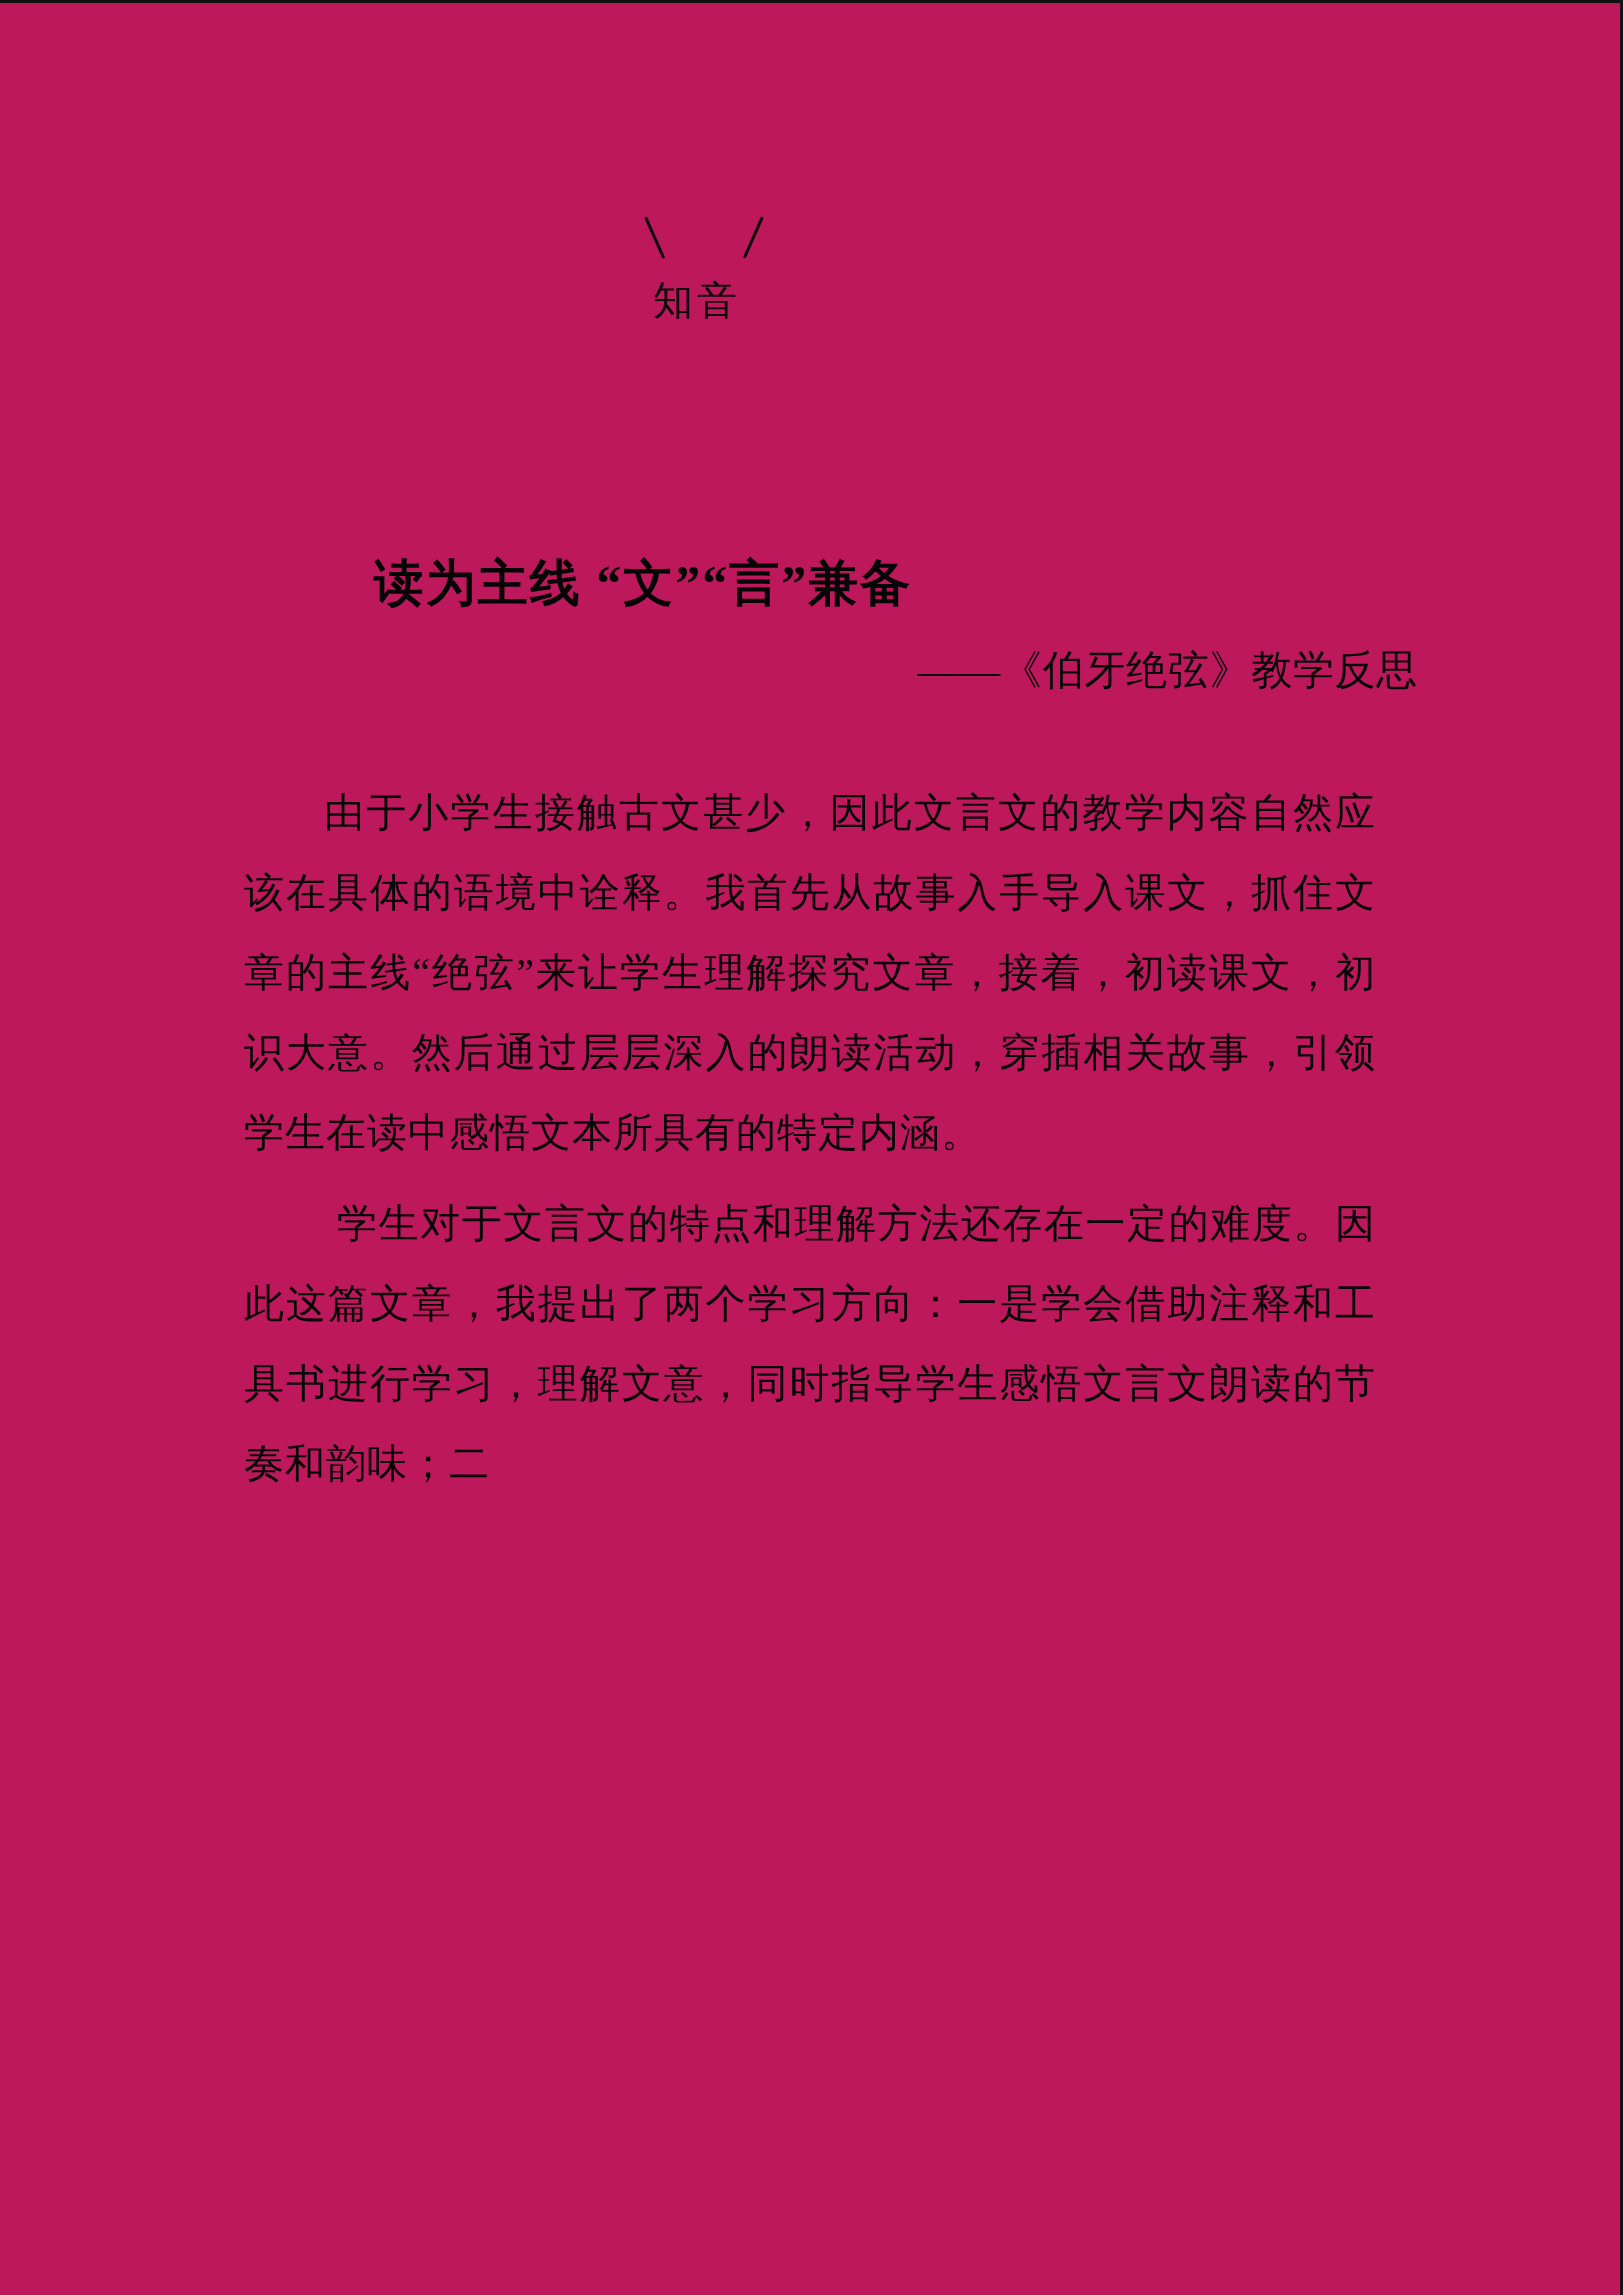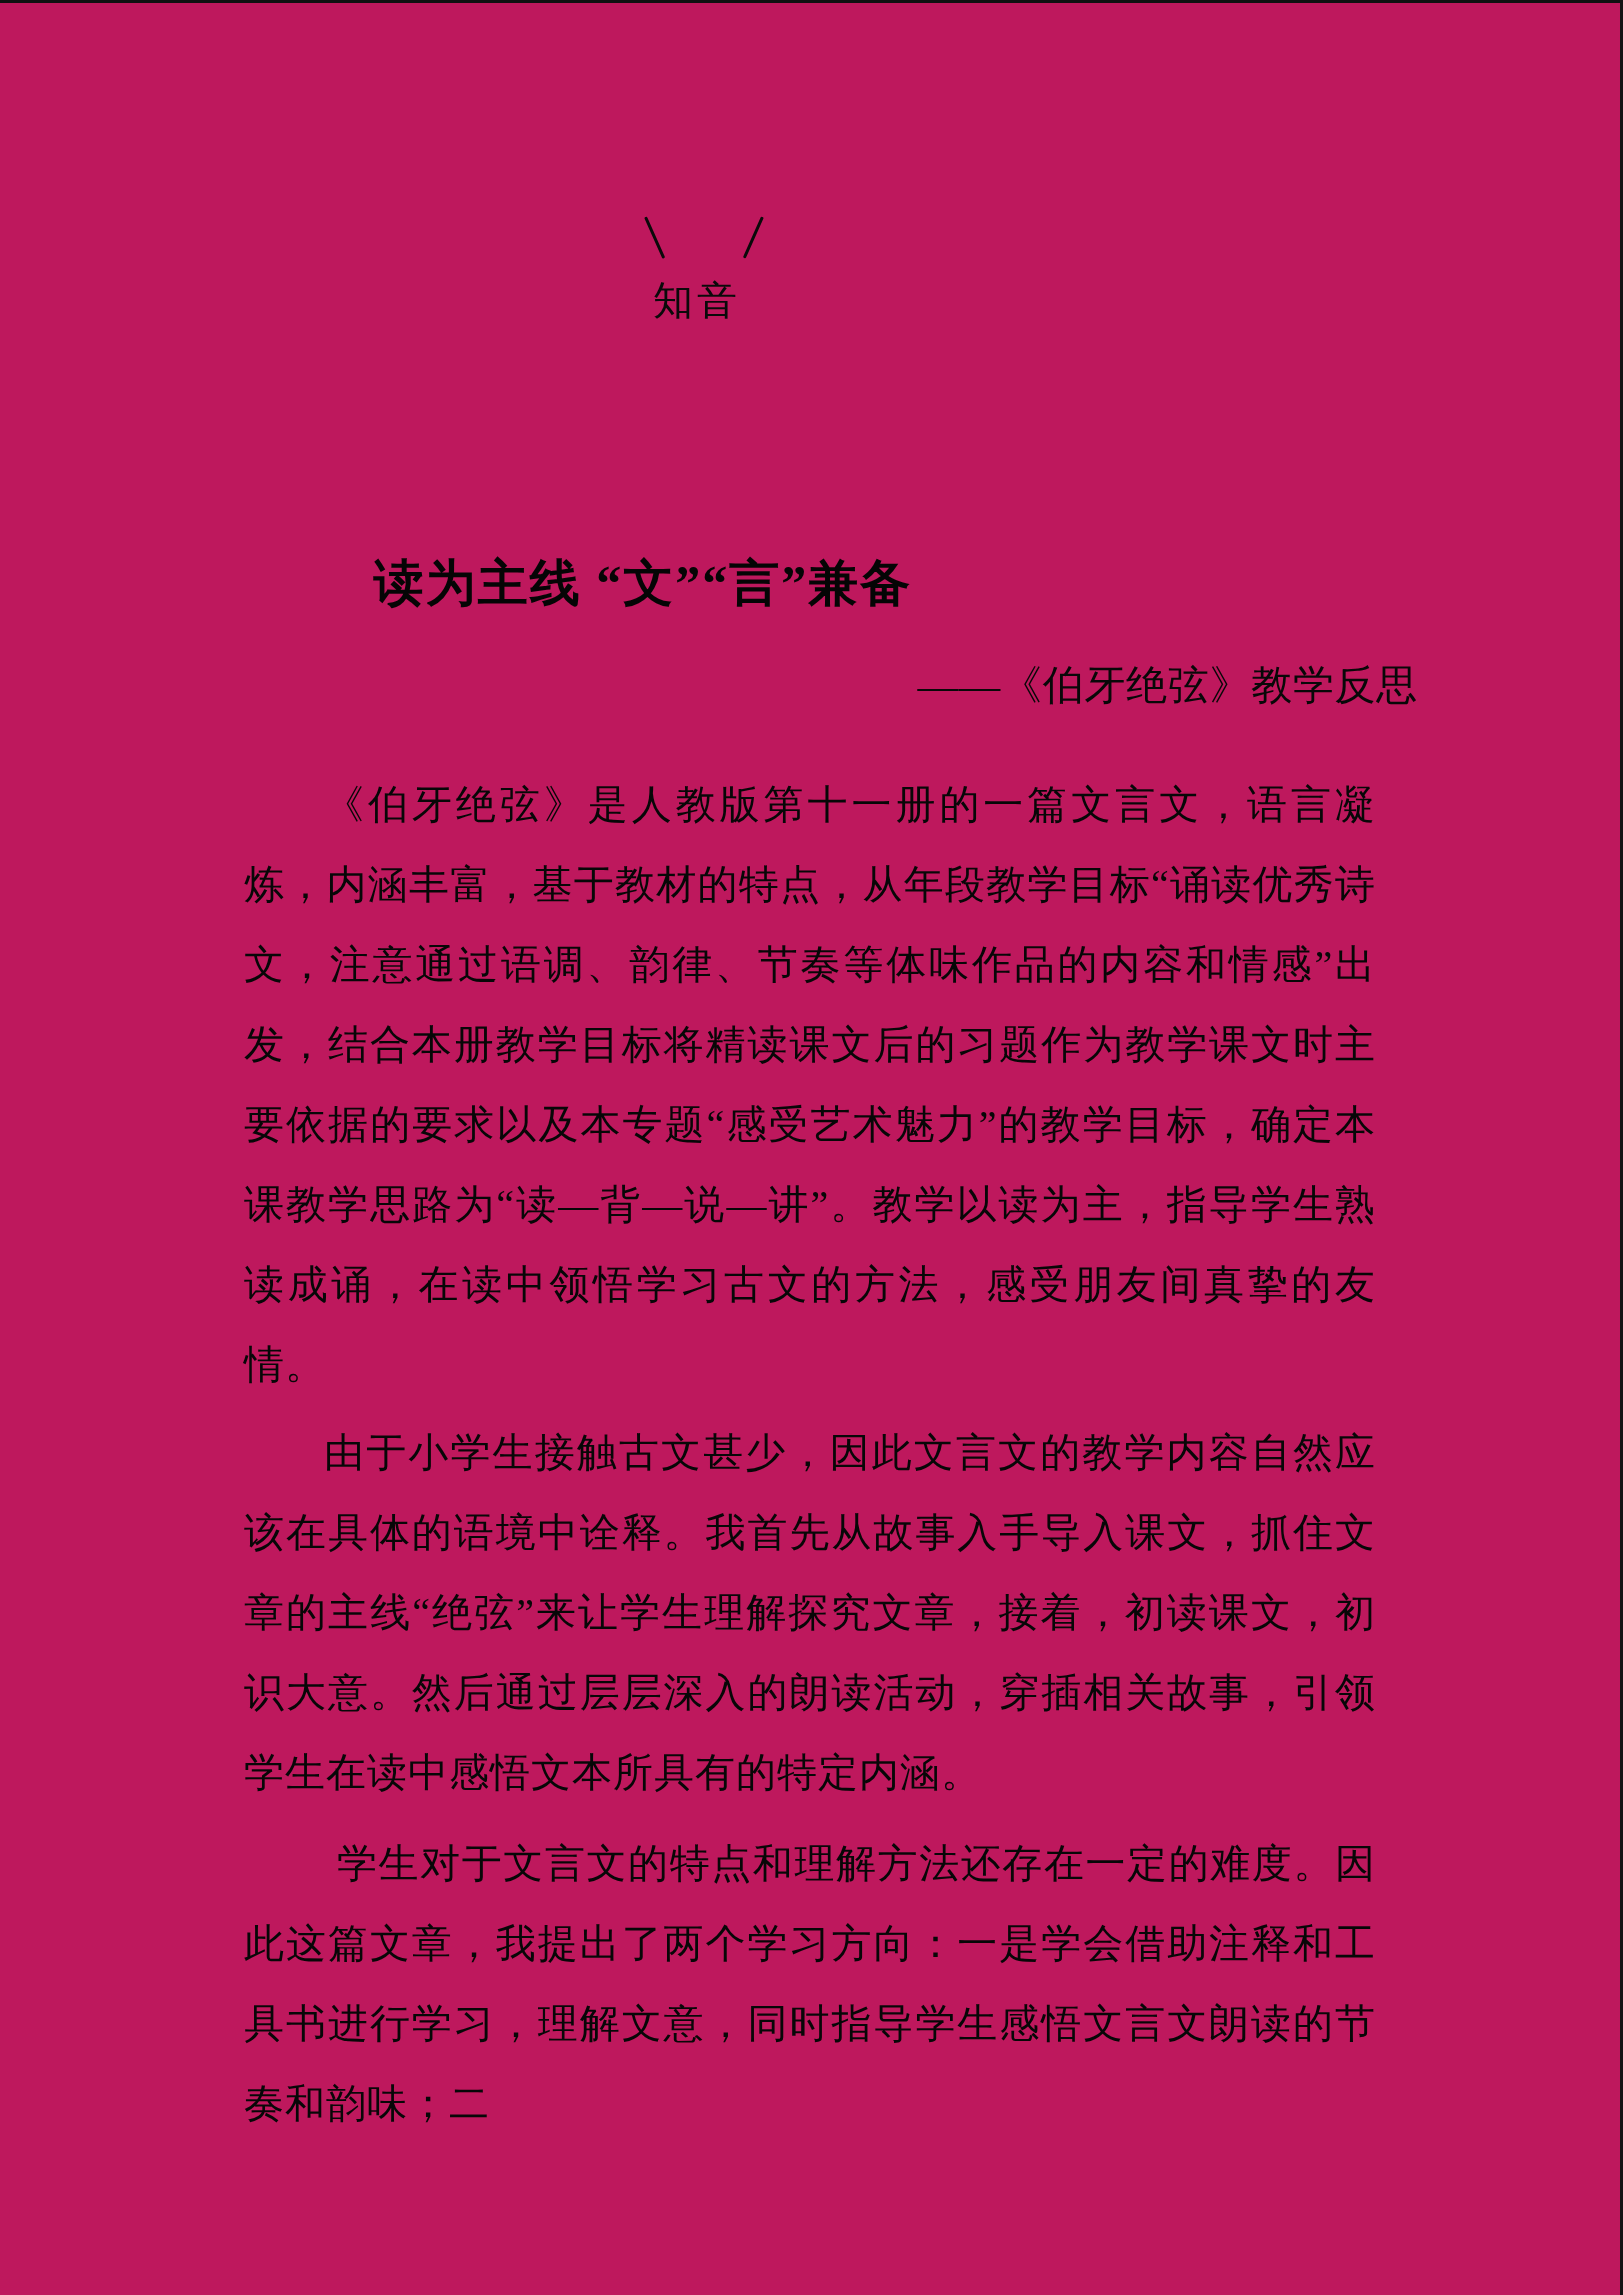--- a/index.html
+++ b/index.html
@@ -84,21 +84,21 @@
     font-size: 50px;
     line-height: 1.18;
     font-weight: bold;
     color: #050505;
     letter-spacing: 2px;
     font-family: "Liberation Serif", "DejaVu Serif", serif;
   }
   .doc-subtitle {
     position: absolute;
     left: 0;
-    top: 661px;
+    top: 646px;
     width: 1623px;
     padding-right: 205px;
     box-sizing: border-box;
     text-align: right;
     font-size: 41px;
     line-height: 1.2;
     color: #080808;
     letter-spacing: 0.7px;
     font-family: "Liberation Serif", "DejaVu Serif", serif;
     padding-left: 29px;
@@ -137,19 +137,18 @@
   <div class="annotation">
     <div class="stroke stroke-left"></div>
     <div class="stroke stroke-right"></div>
     <div class="annot-text">知音</div>
   </div>
 
   <div class="doc-title">读为主线  “文”“言”兼备</div>
   <div class="doc-subtitle">——《伯牙绝弦》教学反思</div>
 
   <div class="body-block">
-    <p class="para indent-2">《伯牙绝弦》是人教版第十一册的一篇文言文，语言凝炼，内涵丰富，基于教材的特点，从年段教学目标“诵读优秀诗文，注意通过语调、韵律、节奏等体味作品的内容和情感”出发，结合本册教学目标将精读课文后的习题作为教学课文时主要依据的要求以及本专题“感受艺术魅力”的教学目标，确定本课教学思路为“读—背—说—讲”。教学以读为主，指导学生熟读成诵，在读中领悟学习古文的方法，感受朋友间真挚的友情。</p>
     <p class="para indent-2 gap-a">由于小学生接触古文甚少，因此文言文的教学内容自然应该在具体的语境中诠释。我首先从故事入手导入课文，抓住文章的主线“绝弦”来让学生理解探究文章，接着，初读课文，初识大意。然后通过层层深入的朗读活动，穿插相关故事，引领学生在读中感悟文本所具有的特定内涵。</p>
     <p class="para indent-2-3 gap-b">学生对于文言文的特点和理解方法还存在一定的难度。因此这篇文章，我提出了两个学习方向：一是学会借助注释和工具书进行学习，理解文意，同时指导学生感悟文言文朗读的节奏和韵味；二</p>
   </div>
 
 </div>
 
 
 </body></html>

